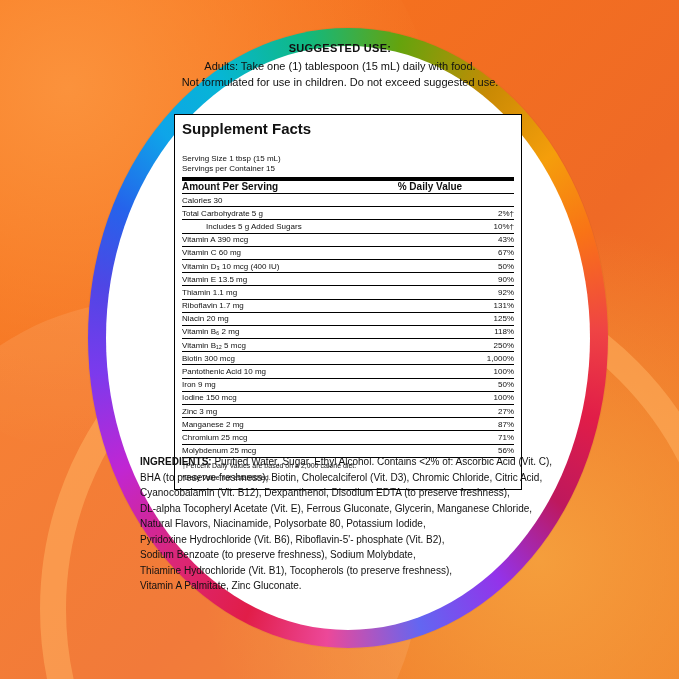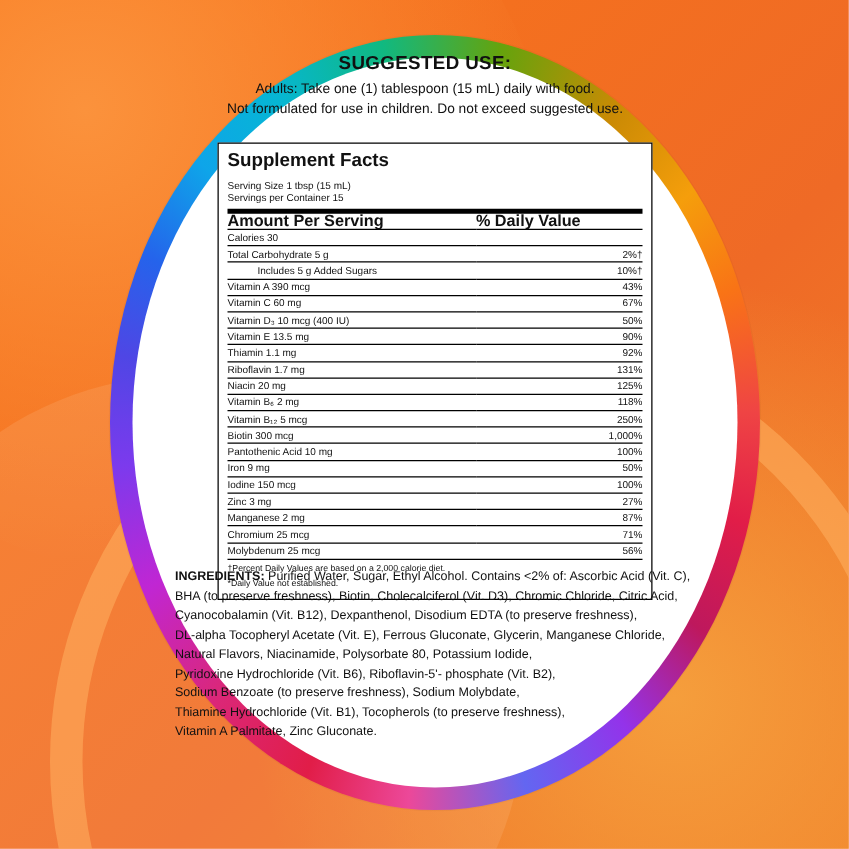--- a/index.html
+++ b/index.html
@@ -112,21 +112,21 @@
     color: #111111;
   }
 
   .suggested-use {
     text-align: center;
     margin: 0 auto;
     width: 420px;
     margin-left: 10px;
   }
   .su-title {
-    font-size: 15px;
+    font-size: 11px;
     font-weight: 700;
     letter-spacing: 0.3px;
     margin-bottom: 4px;
   }
   .su-line {
     font-size: 11px;
     line-height: 16px;
   }
 
   
@@ -137,21 +137,21 @@
     width: 348px;
     border: 1.3px solid #000;
     background: #fff;
     padding: 5px 7px 6px 7px;
     box-sizing: border-box;
   }
   .facts-title {
     font-size: 15px;
     font-weight: 700;
     line-height: 17px;
-    margin-bottom: 7px;
+    margin-bottom: 17px;
   }
   .facts-sub {
     font-size: 8px;
     line-height: 10px;
   }
   .rule-thick {
     border-top: 4px solid #000;
     margin: 3px 0 0 0;
   }
   .rule-med {
@@ -161,21 +161,21 @@
   table.nutr {
     width: 100%;
     border-collapse: collapse;
     font-size: 8px;
     line-height: 9px;
   }
   table.nutr th {
     font-weight: 700;
     text-align: left;
     padding: 1px 0 2px 0;
-    font-size: 13px;
+    font-size: 10px;
   }
   table.nutr th.dv {
   }
   table.nutr td {
     padding: 1.6px 0 1.6px 0;
     border-top: 0.6px solid #000;
     vertical-align: bottom;
   }
   table.nutr td.dv {
     text-align: right;

